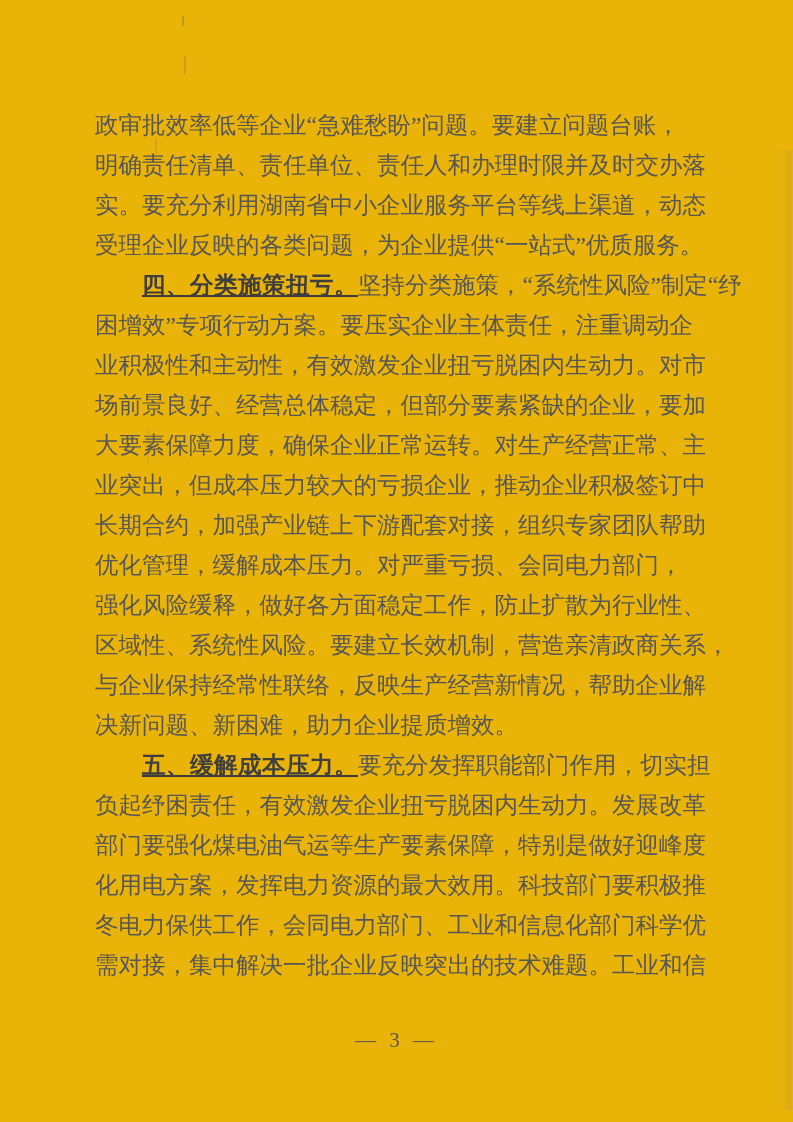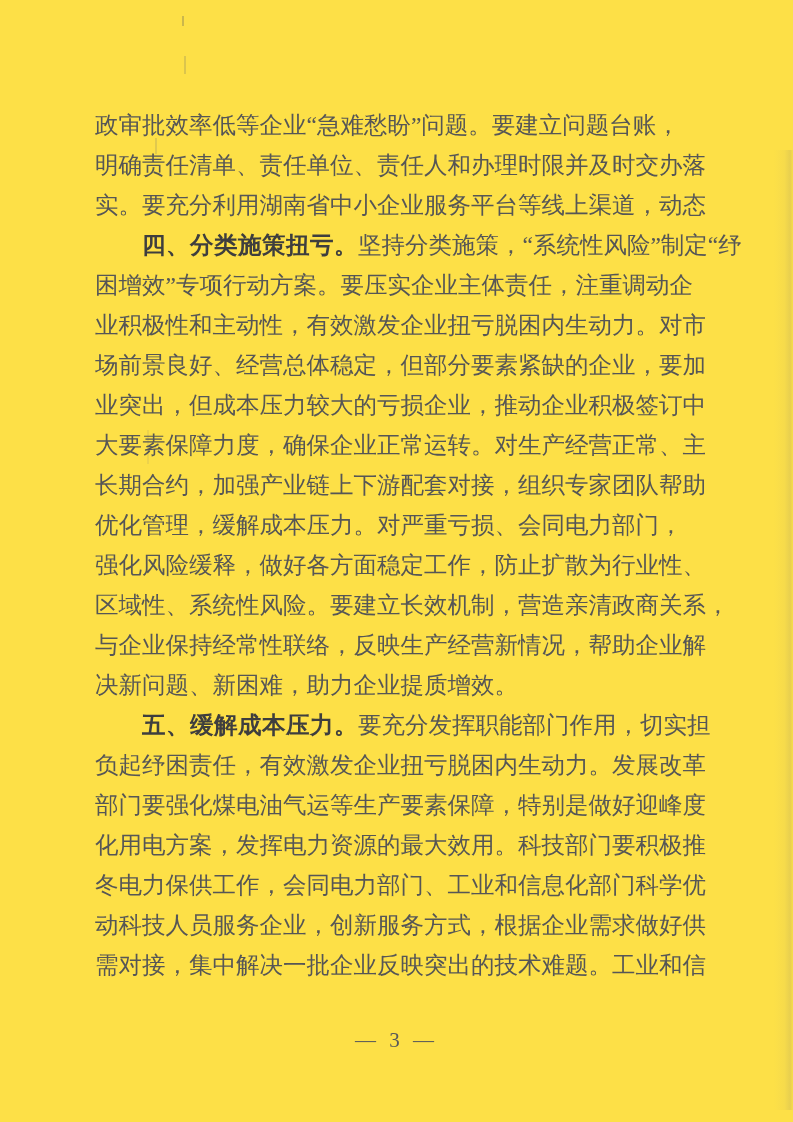--- a/index.html
+++ b/index.html
@@ -1,19 +1,19 @@
 <!DOCTYPE html>
 <html><head>
 <meta charset="utf-8">
 <style>
   html,body{margin:0;padding:0;}
   .page{
     position:relative;
     width:793px;height:1122px;
-    background:#fde047;
+    background:#eab308;
     overflow:hidden;
     font-family:"Liberation Serif","DejaVu Serif",serif;
   }
   .doc-body{
     position:absolute;
     left:95px;top:105px;
     width:612px;
   }
   .line{
     height:40px;
@@ -24,20 +24,21 @@
     white-space:nowrap;
     text-align:left;
   }
   .line.indent{ padding-left:47px; }
   .seg{ }
   .seg.lead{
     font-family:"DejaVu Sans","Liberation Sans",sans-serif;
     font-weight:700;
     color:#3e3e3e;
     letter-spacing:0.5px;
+    text-decoration:underline;
   }
   .footer{
     position:absolute;
     left:0;top:1028px;
     width:793px;
     text-align:center;
     font-size:21px;
     color:#5a5a5a;
     letter-spacing:4px;
     font-family:"Liberation Serif","DejaVu Serif",serif;
@@ -61,36 +62,36 @@
   <div class="artifact speck-1"></div>
   <div class="artifact speck-2"></div>
   <div class="artifact speck-3"></div>
   <div class="artifact speck-4"></div>
   <div class="artifact edge-streak"></div>
 
   <div class="doc-body">
       <div class="line"><span class="seg">政审批效率低等企业“急难愁盼”问题。要建立问题台账，</span></div>
       <div class="line"><span class="seg">明确责任清单、责任单位、责任人和办理时限并及时交办落</span></div>
       <div class="line"><span class="seg">实。要充分利用湖南省中小企业服务平台等线上渠道，动态</span></div>
+      <div class="line"><span class="seg">受理企业反映的各类问题，为企业提供“一站式”优质服务。</span></div>
       <div class="line indent"><span class="seg lead">四、分类施策扭亏。</span><span class="seg">坚持分类施策，“系统性风险”制定“纾</span></div>
       <div class="line"><span class="seg">困增效”专项行动方案。要压实企业主体责任，注重调动企</span></div>
       <div class="line"><span class="seg">业积极性和主动性，有效激发企业扭亏脱困内生动力。对市</span></div>
       <div class="line"><span class="seg">场前景良好、经营总体稳定，但部分要素紧缺的企业，要加</span></div>
+      <div class="line"><span class="seg">大要素保障力度，确保企业正常运转。对生产经营正常、主</span></div>
       <div class="line"><span class="seg">业突出，但成本压力较大的亏损企业，推动企业积极签订中</span></div>
-      <div class="line"><span class="seg">大要素保障力度，确保企业正常运转。对生产经营正常、主</span></div>
       <div class="line"><span class="seg">长期合约，加强产业链上下游配套对接，组织专家团队帮助</span></div>
       <div class="line"><span class="seg">优化管理，缓解成本压力。对严重亏损、会同电力部门，</span></div>
       <div class="line"><span class="seg">强化风险缓释，做好各方面稳定工作，防止扩散为行业性、</span></div>
       <div class="line"><span class="seg">区域性、系统性风险。要建立长效机制，营造亲清政商关系，</span></div>
       <div class="line"><span class="seg">与企业保持经常性联络，反映生产经营新情况，帮助企业解</span></div>
       <div class="line"><span class="seg">决新问题、新困难，助力企业提质增效。</span></div>
       <div class="line indent"><span class="seg lead">五、缓解成本压力。</span><span class="seg">要充分发挥职能部门作用，切实担</span></div>
       <div class="line"><span class="seg">负起纾困责任，有效激发企业扭亏脱困内生动力。发展改革</span></div>
       <div class="line"><span class="seg">部门要强化煤电油气运等生产要素保障，特别是做好迎峰度</span></div>
       <div class="line"><span class="seg">化用电方案，发挥电力资源的最大效用。科技部门要积极推</span></div>
       <div class="line"><span class="seg">冬电力保供工作，会同电力部门、工业和信息化部门科学优</span></div>
-      <div class="line"><span class="seg">动科技人员服务企业，创新服务方式，根据企业需求做好供</span></div>
       <div class="line"><span class="seg">需对接，集中解决一批企业反映突出的技术难题。工业和信</span></div>
     </div>
 
   <div class="footer">— 3 —</div>
 
 </div>
 
 </body></html>

